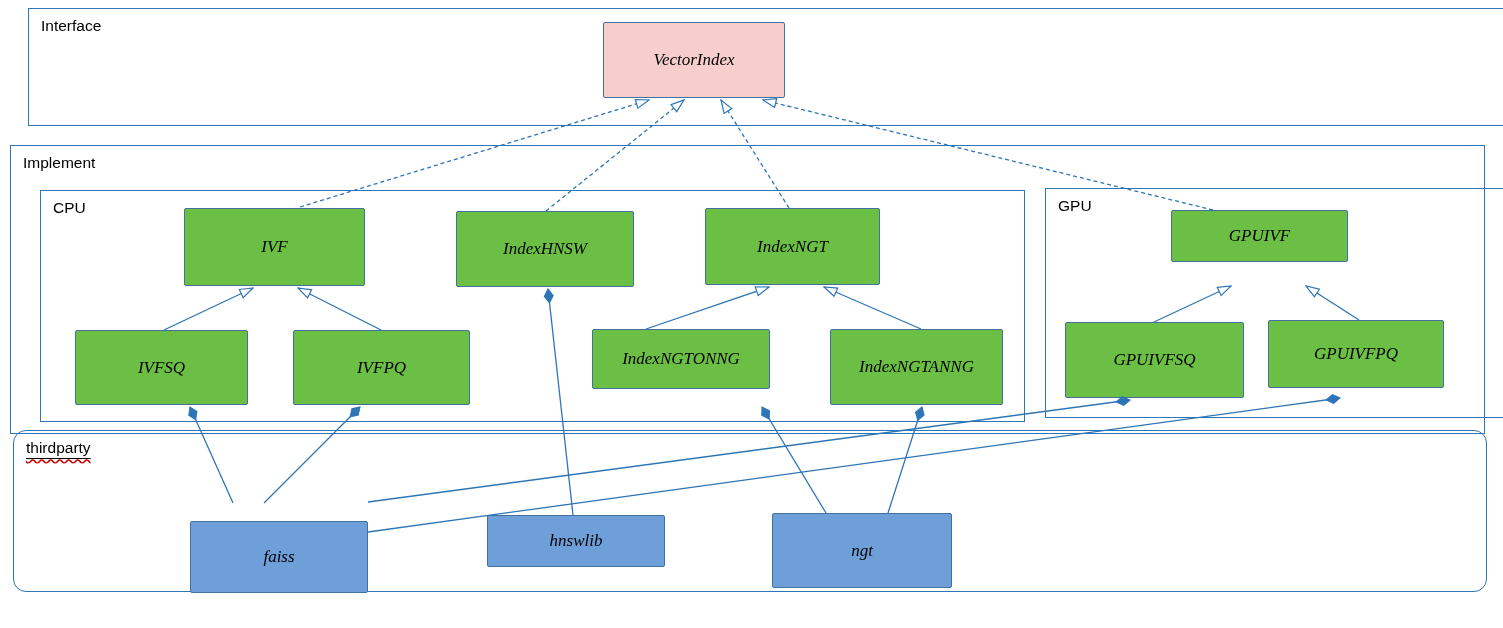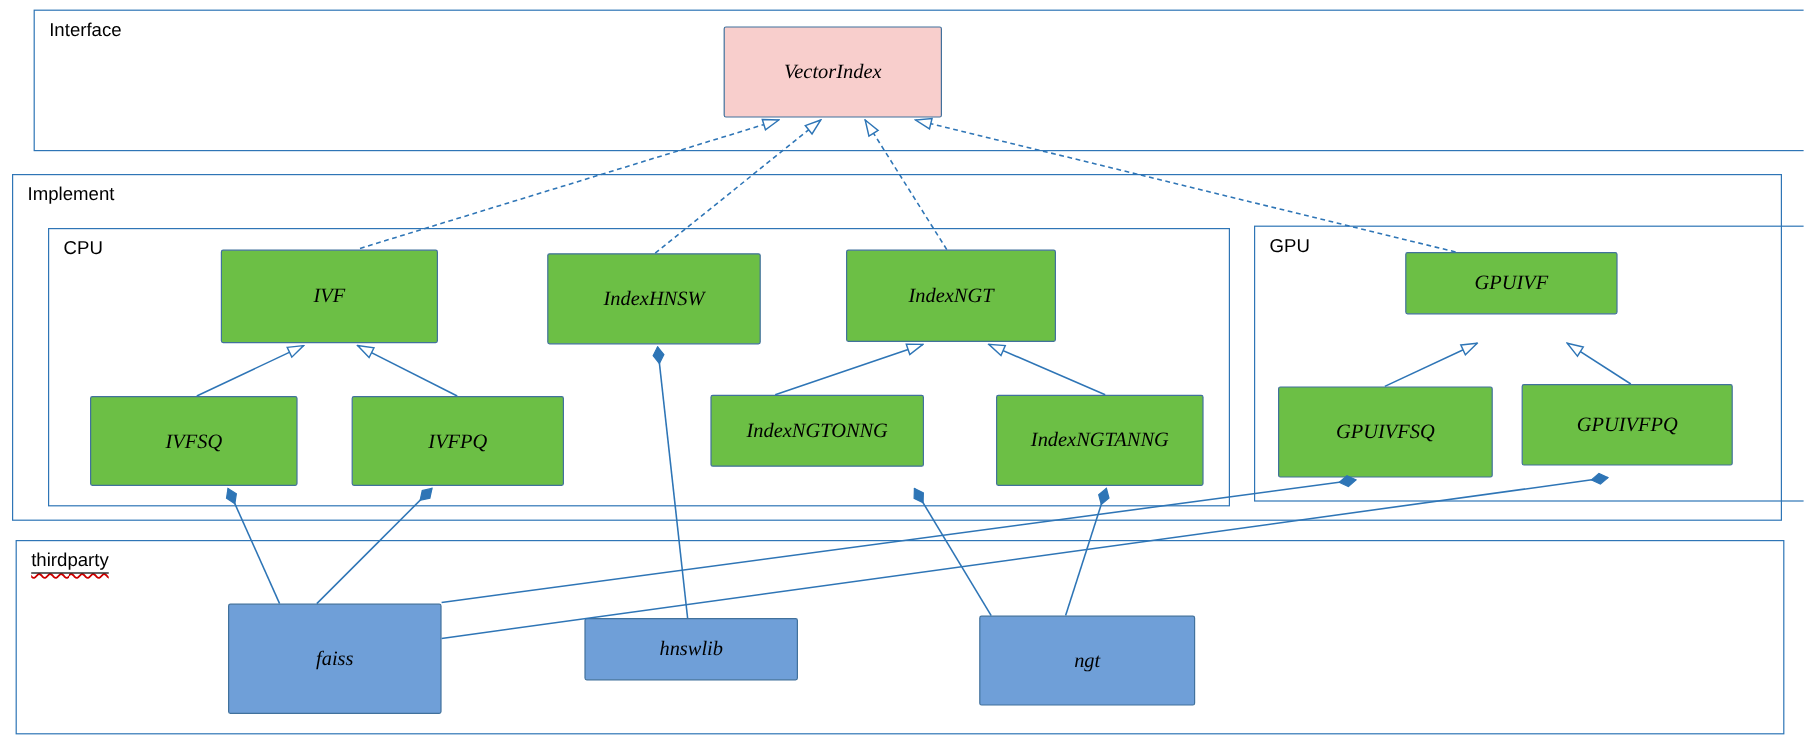--- a/index.html
+++ b/index.html
@@ -33,21 +33,21 @@
     top:8px;
     left:12px;
     font-size:15.5px;
     color:var(--label-color);
     white-space:nowrap;
   }
   #c-interface{left:10px;top:8px;width:1477px;height:118px;margin-left:18px;}
   #c-implement{left:10px;top:145px;width:1475px;height:289px;}
   #c-cpu{left:40px;top:190px;width:985px;height:232px;}
   #c-gpu{left:1045px;top:188px;width:497px;height:230px;}
-  #c-thirdparty{left:13px;top:450px;width:1474px;height:162px;}
+  #c-thirdparty{left:13px;top:430px;width:1474px;height:162px;border-radius:13px;}
   .node{
     position:absolute;
     border:1.5px solid var(--node-border);
     border-radius:2px;
     display:flex;
     align-items:center;
     justify-content:center;
     font-family:"Liberation Serif", serif;
     font-size:17px;
     color:#000;
@@ -62,23 +62,23 @@
   #n-ivf{left:184px;top:208px;width:181px;height:78px;}
   #n-indexhnsw{left:456px;top:211px;width:178px;height:76px;}
   #n-indexngt{left:705px;top:208px;width:175px;height:77px;}
   #n-ivfsq{left:75px;top:330px;width:173px;height:75px;}
   #n-ivfpq{left:293px;top:330px;width:177px;height:75px;}
   #n-indexngtonng{left:592px;top:329px;width:178px;height:60px;}
   #n-indexngtanng{left:830px;top:329px;width:173px;height:76px;}
   #n-gpuivf{left:1171px;top:210px;width:177px;height:52px;}
   #n-gpuivfsq{left:1065px;top:322px;width:179px;height:76px;}
   #n-gpuivfpq{left:1268px;top:320px;width:176px;height:68px;}
-  #n-faiss{left:190px;top:503px;width:178px;height:92px;}
+  #n-faiss{left:190px;top:521px;width:178px;height:72px;}
   #n-hnswlib{left:487px;top:515px;width:178px;height:52px;}
-  #n-ngt{left:816px;top:513px;width:180px;height:75px;}
+  #n-ngt{left:772px;top:513px;width:180px;height:75px;}
   .edges-overlay{
     position:absolute;
     left:0;top:0;
     width:1503px;height:628px;
     z-index:10;
     pointer-events:none;
   }
   .edge{stroke:var(--line-color);stroke-width:1.3;fill:none;}
   .edge.dashed{stroke-dasharray:4 3;}
   .tp-underline{text-decoration:underline wavy #cc0000;text-underline-offset:5px;}

